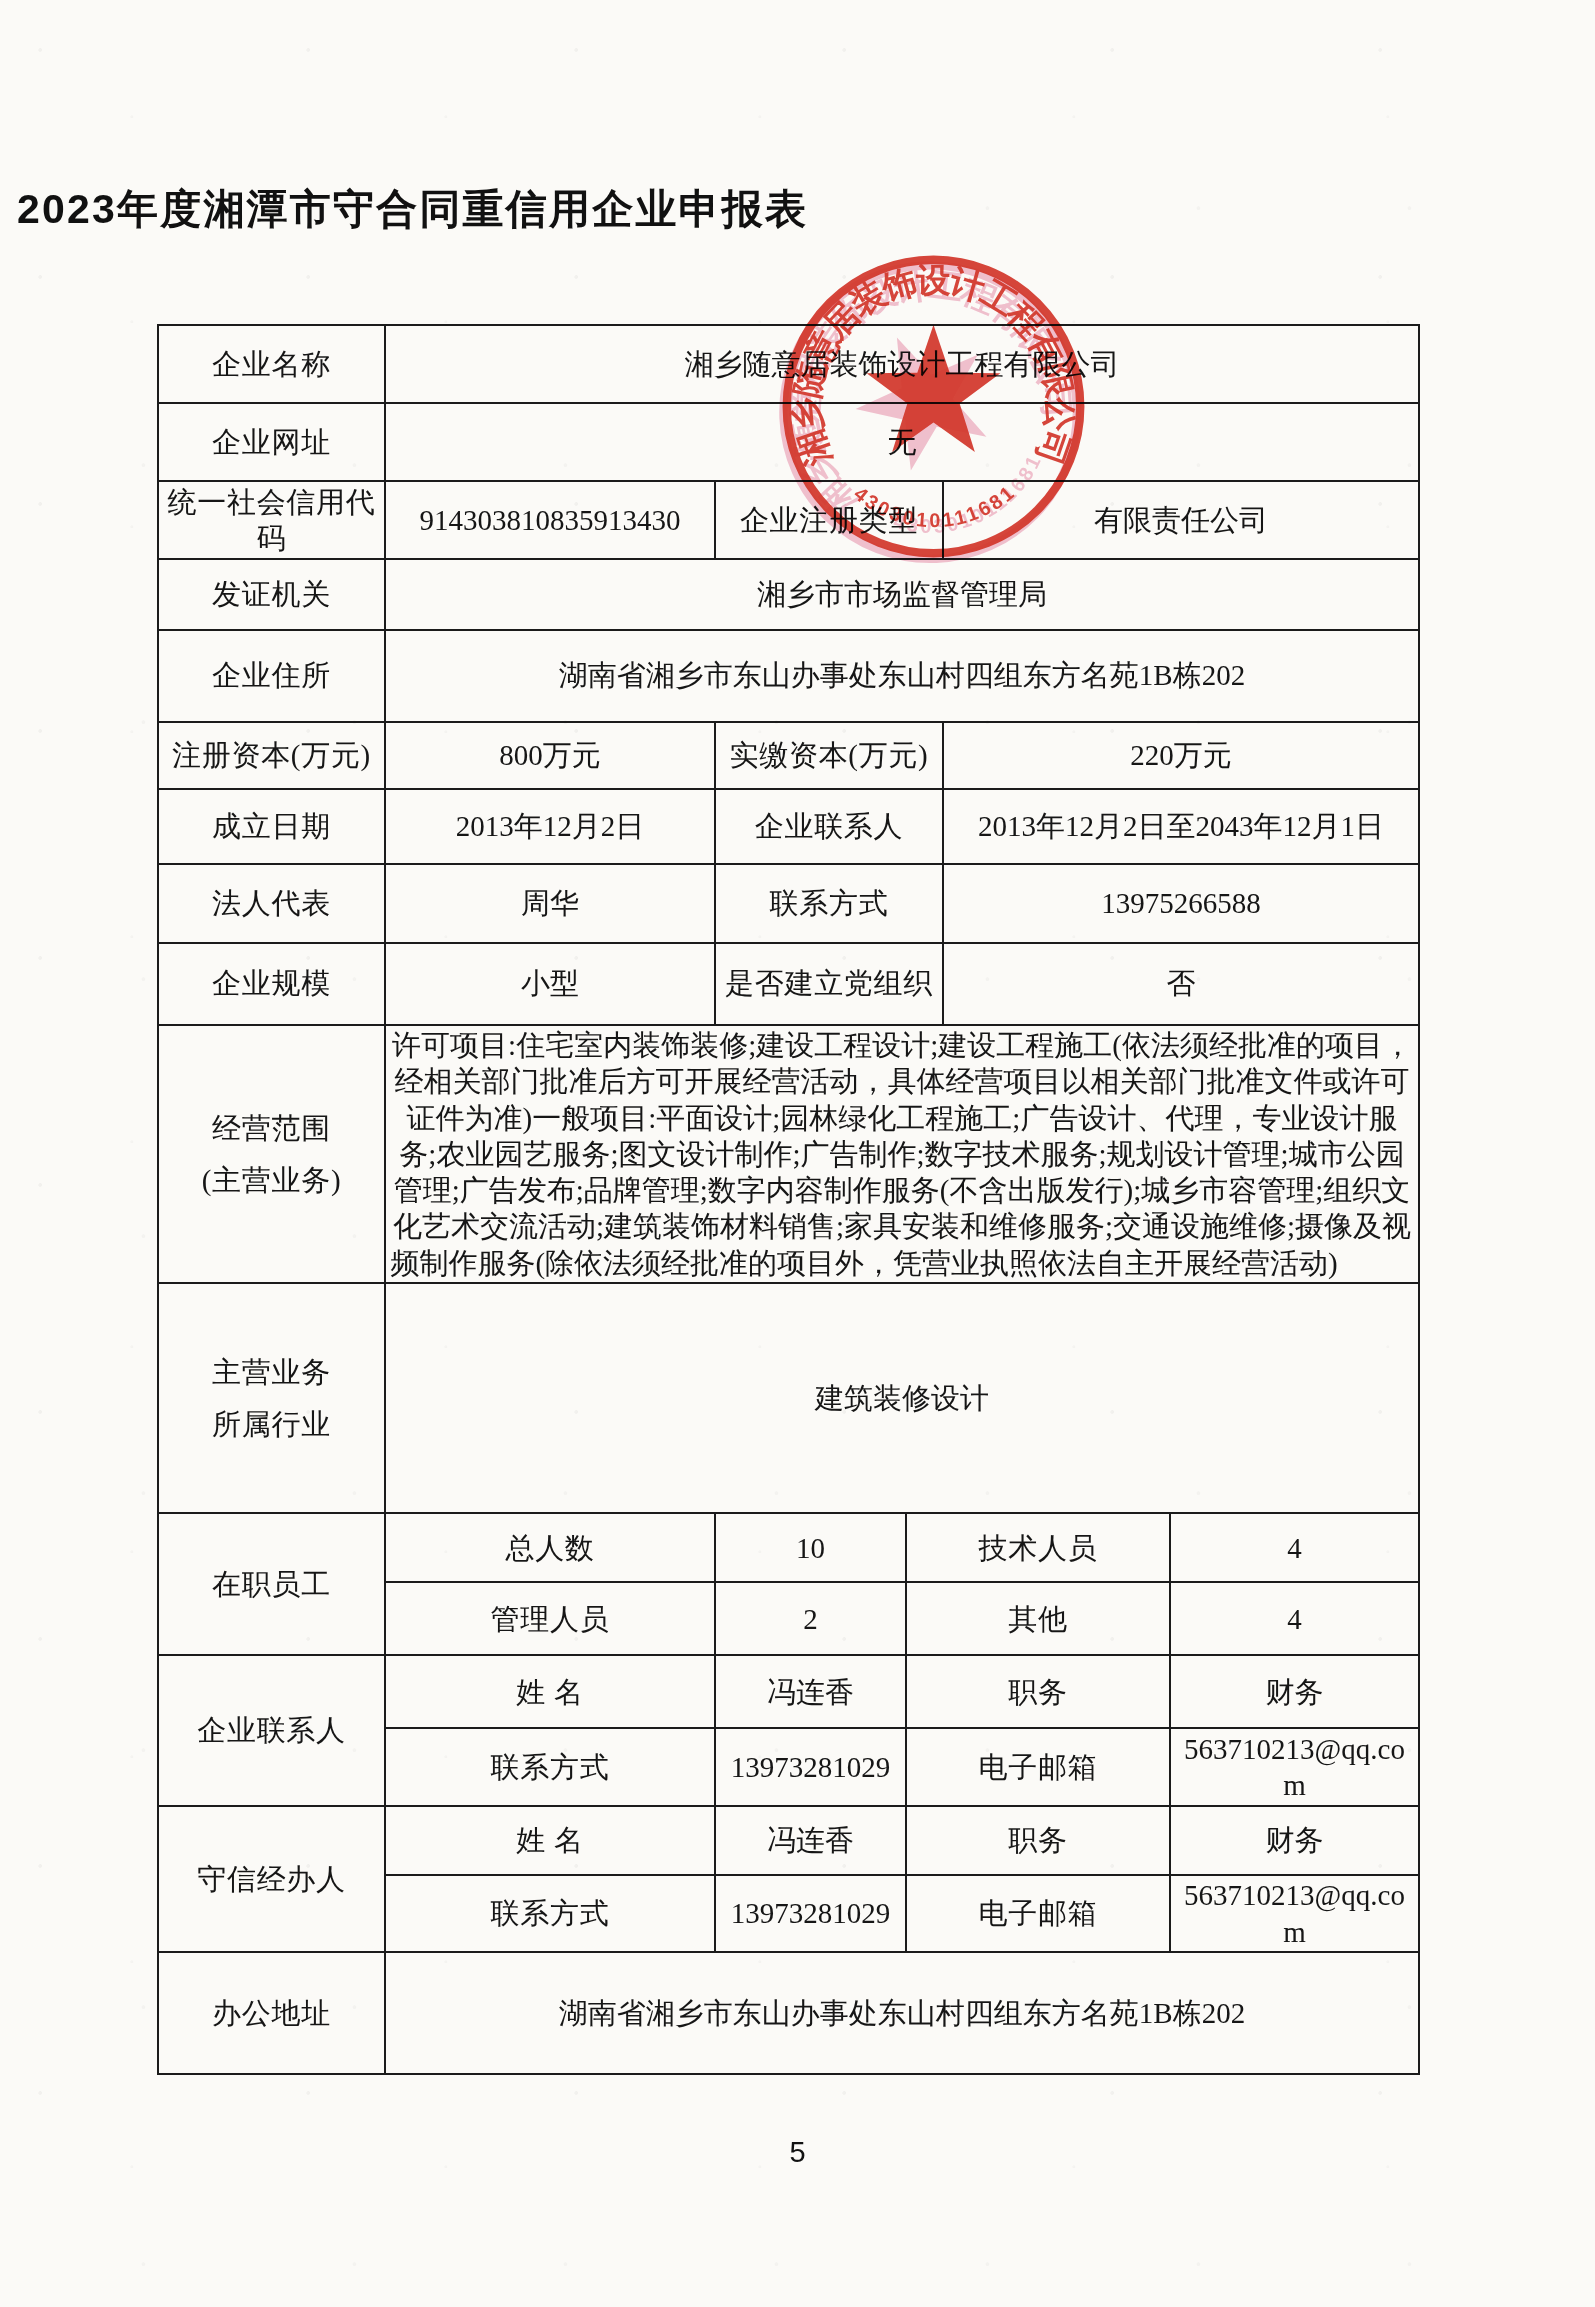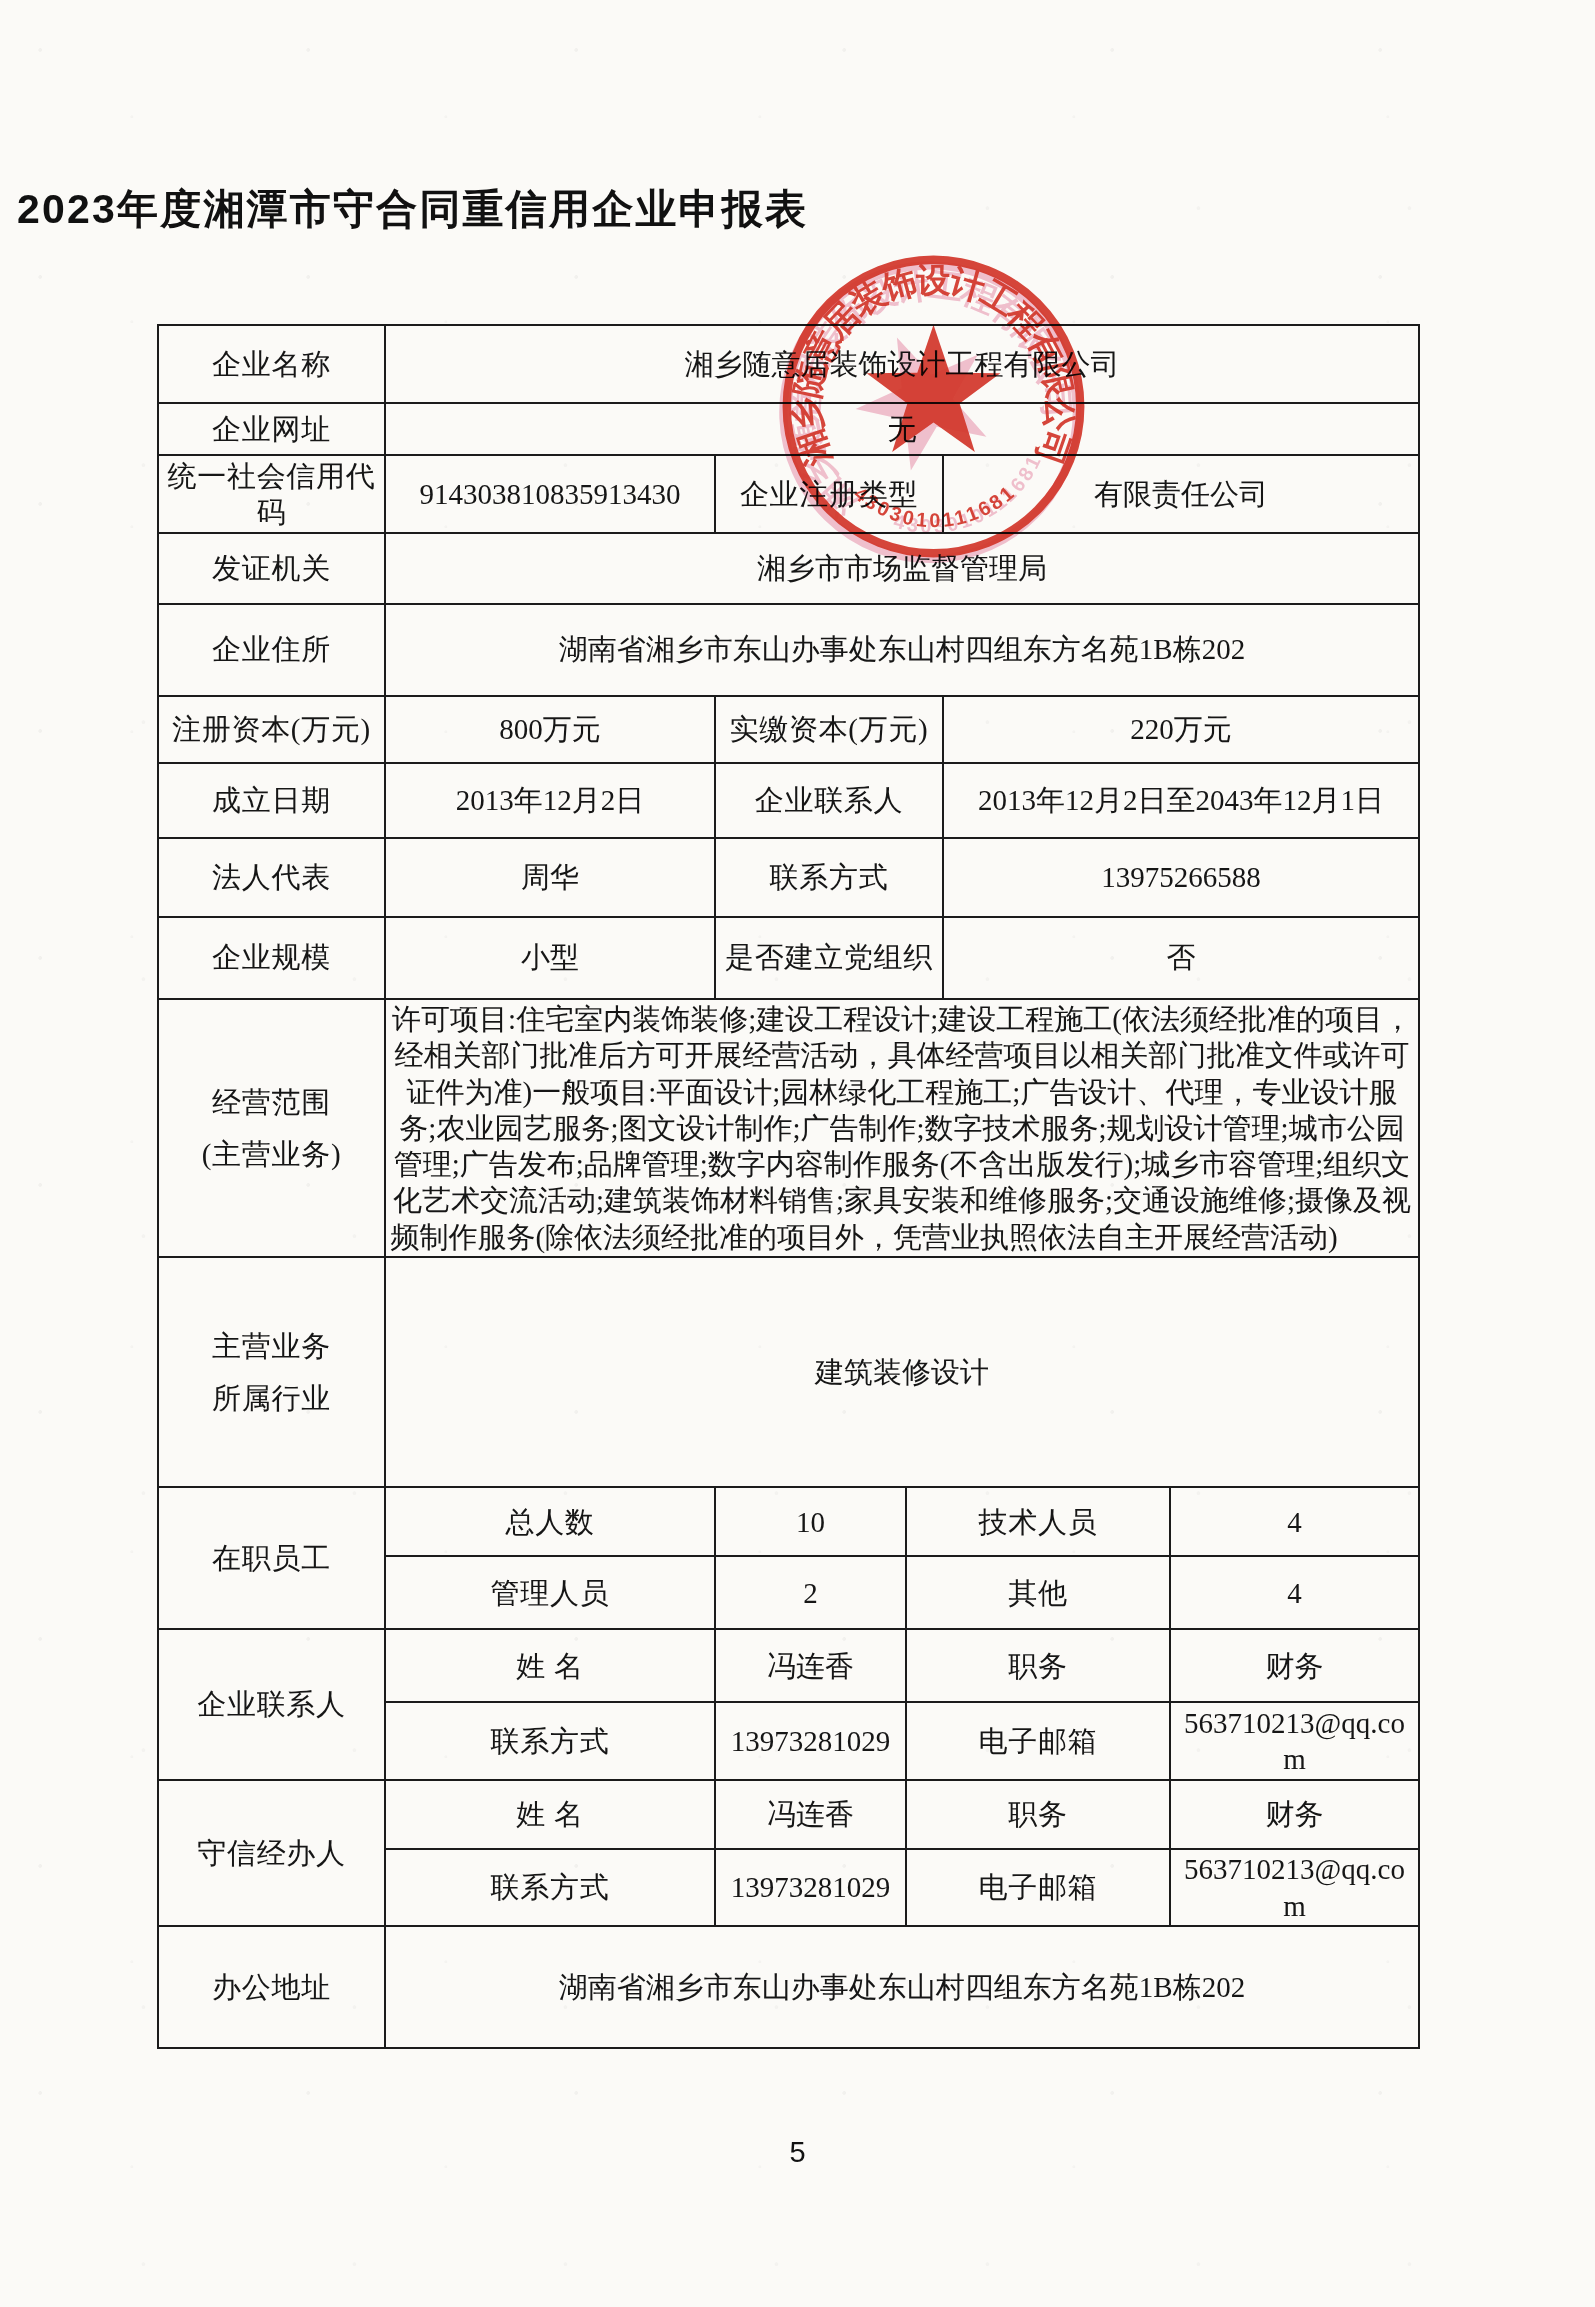--- a/index.html
+++ b/index.html
@@ -69,21 +69,21 @@
         <col style="width:191px">
       <col style="width:37px">
         <col style="width:227px">
         <col style="width:249px">
     </colgroup>
     <tbody>
       <tr style="height:78px">
         <td class="lbl">企业名称</td>
         <td colspan="5">湘乡随意居装饰设计工程有限公司</td>
       </tr>
-      <tr style="height:52px">
+      <tr style="height:78px">
         <td class="lbl">企业网址</td>
         <td colspan="5">无</td>
       </tr>
       <tr style="height:77px">
         <td class="lbl">统一社会信用代码</td>
         <td>914303810835913430</td>
         <td colspan="2" class="lbl">企业注册类型</td>
         <td colspan="2">有限责任公司</td>
       </tr>
       <tr style="height:71px">

